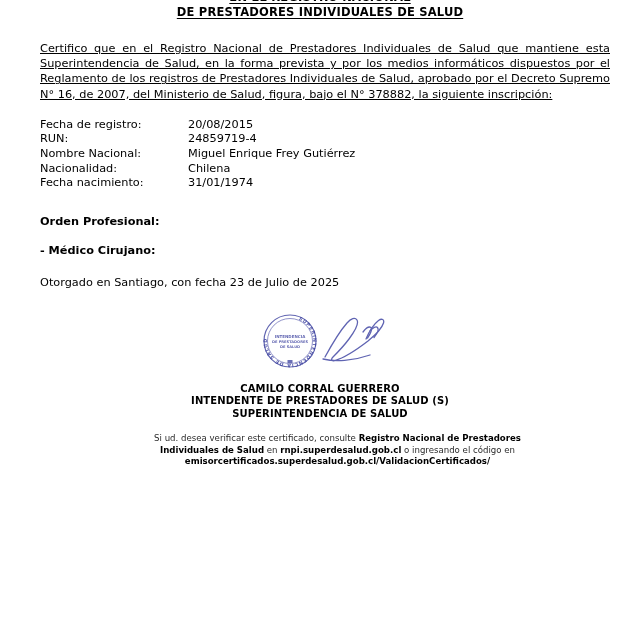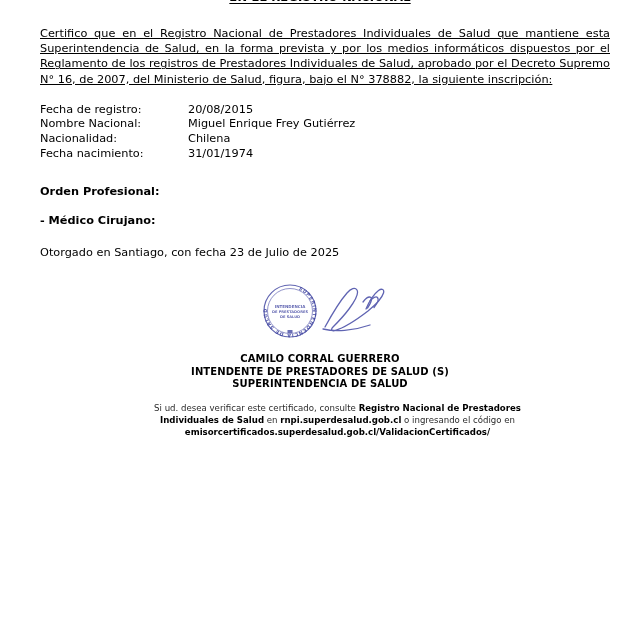--- a/index.html
+++ b/index.html
@@ -122,29 +122,34 @@
   .footer b { color: #000; }
   .footer-line { display: block; }
 </style>
 </head>
 <body>
 
 <div class="page">
 
   <div class="title-block">
     <span class="title-line title-line-1">EN EL REGISTRO NACIONAL</span>
+    <span class="title-line title-line-2">DE PRESTADORES INDIVIDUALES DE SALUD</span>
   </div>
 
   <div class="body-para">Certifico que en el Registro Nacional de Prestadores Individuales de Salud que mantiene esta Superintendencia de Salud, en la forma prevista y por los medios informáticos dispuestos por el Reglamento de los registros de Prestadores Individuales de Salud, aprobado por el Decreto Supremo N° 16, de 2007, del Ministerio de Salud, figura, bajo el N° 378882, la siguiente inscripción:</div>
 
   <table class="data-table">
     <tbody>
       <tr>
         <td class="data-label">Fecha de registro:</td>
         <td class="data-value">20/08/2015</td>
+      </tr>
+      <tr>
+        <td class="data-label">RUN:</td>
+        <td class="data-value">24859719-4</td>
       </tr>
       <tr>
         <td class="data-label">Nombre Nacional:</td>
         <td class="data-value">Miguel Enrique Frey Gutiérrez</td>
       </tr>
       <tr>
         <td class="data-label">Nacionalidad:</td>
         <td class="data-value">Chilena</td>
       </tr>
       <tr>

